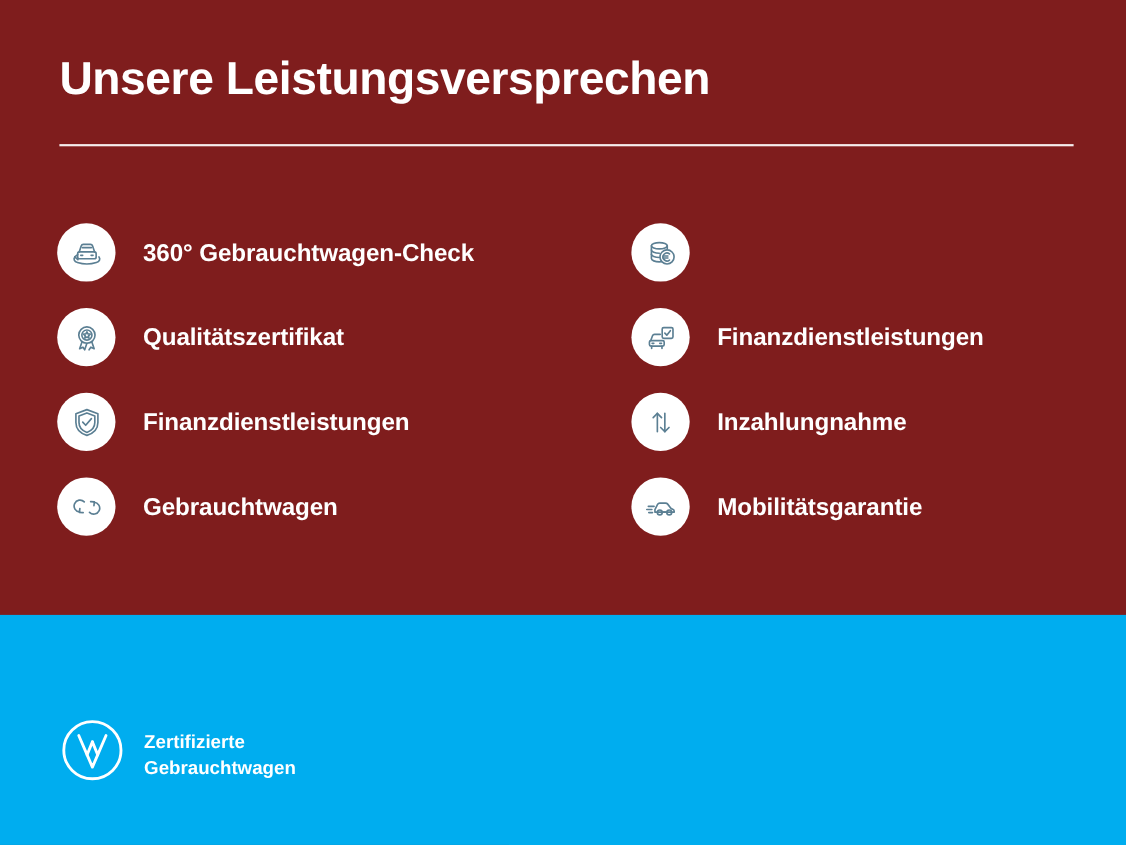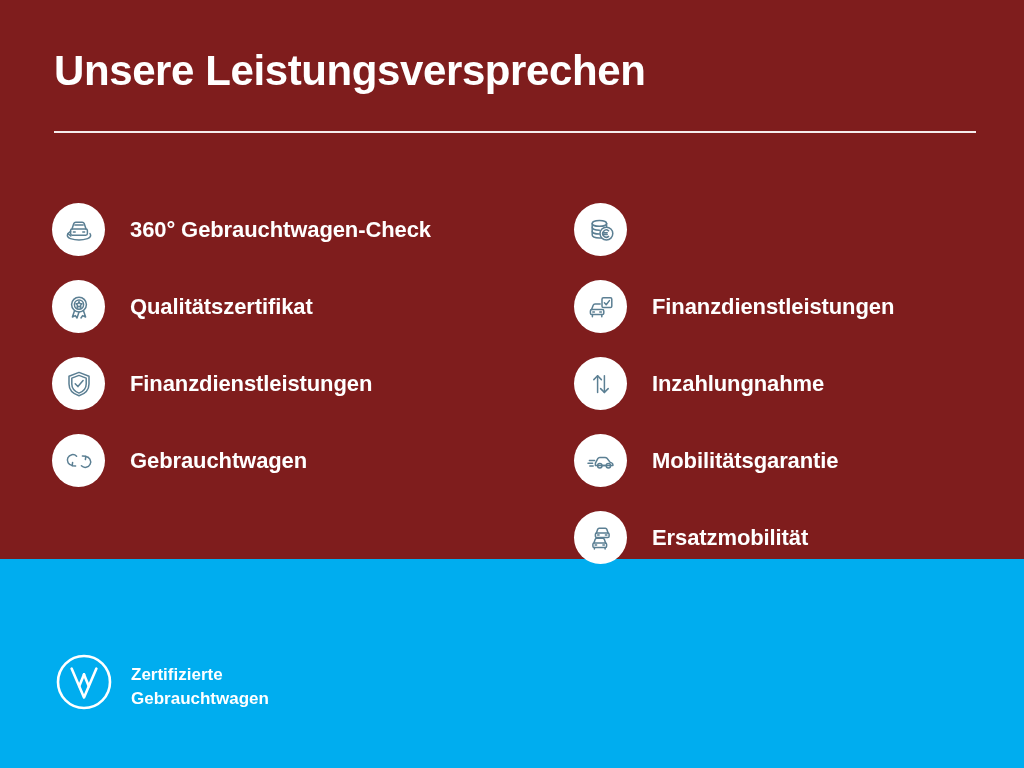--- a/index.html
+++ b/index.html
@@ -194,34 +194,20 @@
           <path d="M11.4 19.2 L13.8 14.6 C14.2 13.8 15 13.4 15.8 13.4 L21 13.4 C21.8 13.4 22.5 13.7 23 14.3 L26.2 18.4 L27.6 18.9 C28.4 19.2 28.9 19.9 28.9 20.7 V21.6 H11.4 Z"></path>
           <circle cx="15.8" cy="21.8" r="2.2"></circle>
           <circle cx="24.4" cy="21.8" r="2.2"></circle>
           <path d="M18 21.6 h4.2"></path>
           <path d="M5.4 16.4 h5.2 M4 19.2 h4.6 M5.8 22 h3.4"></path>
         </svg>
       </span>
       <span class="benefit-label">Mobilitätsgarantie</span>
     </div>
 
-    <div class="benefit-row">
-      <span class="benefit-icon">
-        <svg width="34" height="34" viewBox="0 0 34 34" fill="none" stroke="#5b7f93" stroke-width="1.5" stroke-linecap="round" stroke-linejoin="round">
-          <path d="M12.4 12 L13.7 8.2 C13.9 7.6 14.5 7.2 15.1 7.2 L21.4 7.2 C22 7.2 22.6 7.6 22.8 8.2 L24.1 12"></path>
-          <rect x="11.4" y="12" width="13.7" height="4.6" rx="1.3"></rect>
-          <path d="M13.6 14.1 h1.5 M21.4 14.1 h1.5"></path>
-          <path d="M9.9 22 L11.2 18.2 C11.4 17.6 12 17.2 12.6 17.2 L18.9 17.2 C19.5 17.2 20.1 17.6 20.3 18.2 L21.6 22"></path>
-          <rect x="8.9" y="22" width="13.7" height="4.6" rx="1.3"></rect>
-          <path d="M11.1 24.1 h1.5 M18.9 24.1 h1.5"></path>
-          <path d="M10.4 26.6 v1.5 M21.1 26.6 v1.5"></path>
-        </svg>
-      </span>
-      <span class="benefit-label">Ersatzmobilität</span>
-    </div>
 
   </div>
 
   <div id="footer-brand">
     <span id="vw-logo">
       <svg width="60" height="60" viewBox="0 0 60 60" fill="none" stroke="#ffffff" stroke-width="2.6" stroke-linecap="round" stroke-linejoin="round">
         <circle cx="30" cy="30" r="26"></circle>
         <path d="M17.6 16.6 L25.2 34.2 L30 22.4 L34.8 34.2 L42.4 16.6"></path>
         <path d="M25.2 34.2 L30 45.4 L34.8 34.2"></path>
         <path d="M30 22.4 L30 22.4"></path>

